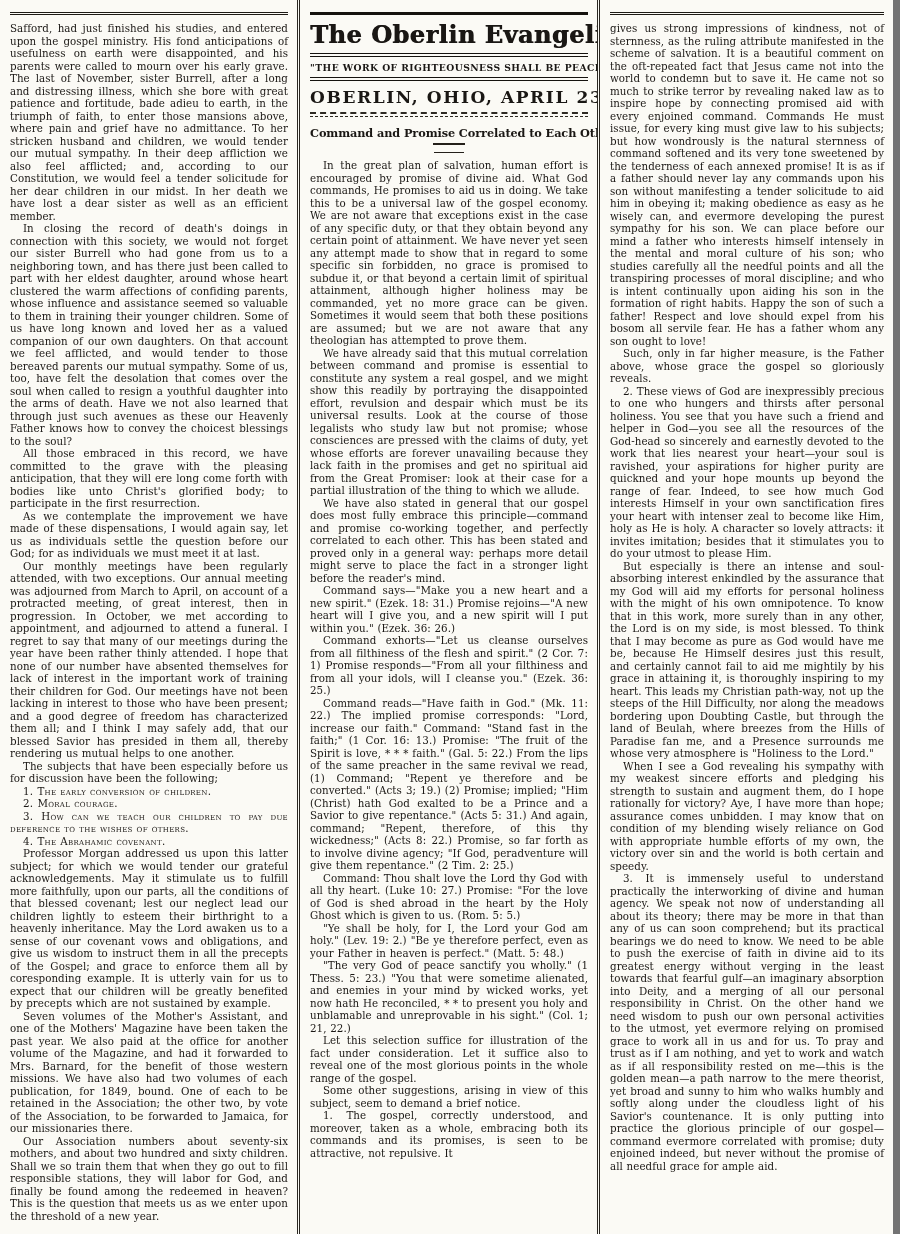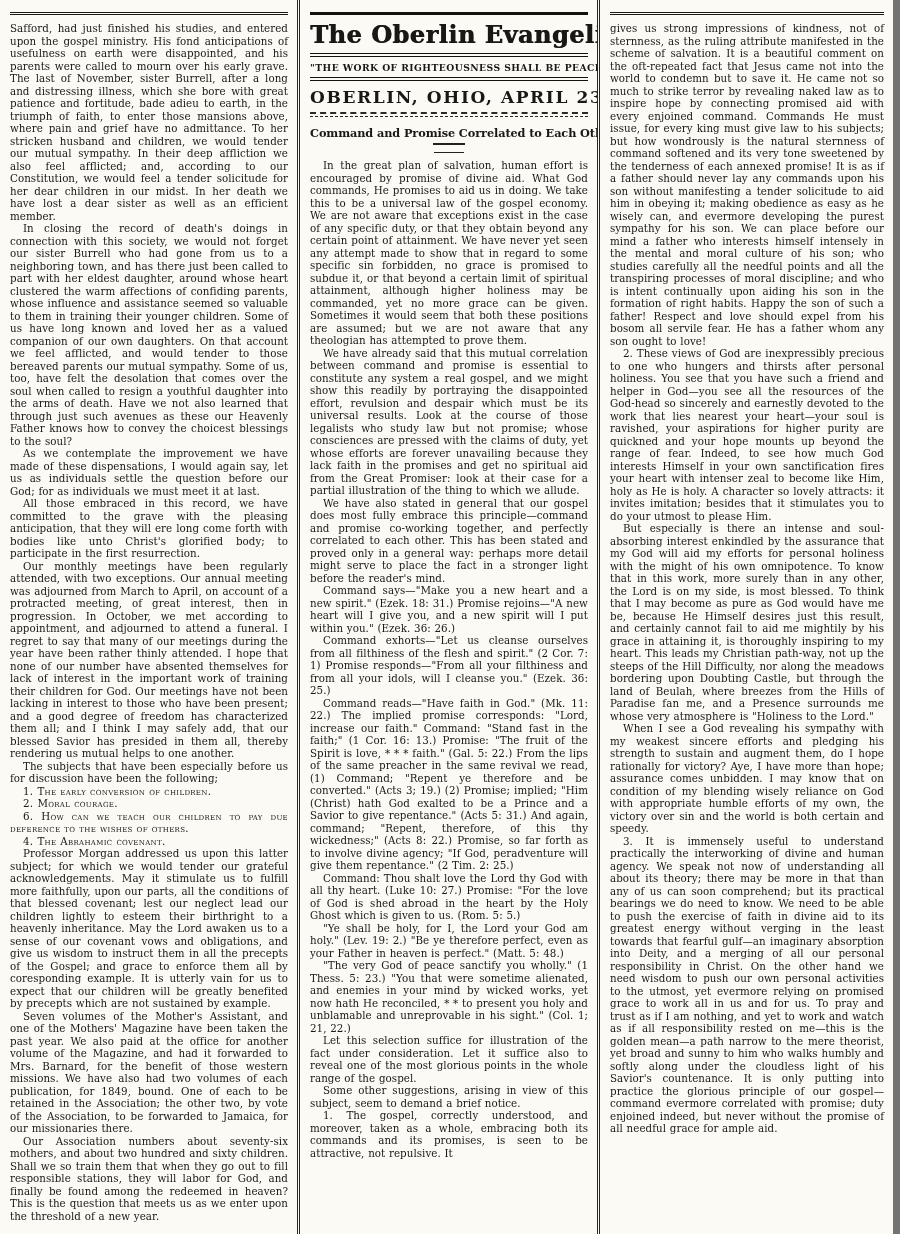--- a/index.html
+++ b/index.html
@@ -43,29 +43,29 @@
 </head>
 <body>
 
 <div class="page">
 
   <section class="col col-left">
     <div class="top-rule"></div>
     <div class="body-text first-flush">
         <p class="para">Safford, had just finished his studies, and entered upon the gospel ministry. His fond anticipations of usefulness on earth were disappointed, and his parents were called to mourn over his early grave. The last of November, sister Burrell, after a long and distressing illness, which she bore with great patience and fortitude, bade adieu to earth, in the triumph of faith, to enter those mansions above, where pain and grief have no admittance. To her stricken husband and children, we would tender our mutual sympathy. In their deep affliction we also feel afflicted; and, according to our Constitution, we would feel a tender solicitude for her dear children in our midst. In her death we have lost a dear sister as well as an efficient member.</p>
         <p class="para">In closing the record of death's doings in connection with this society, we would not forget our sister Burrell who had gone from us to a neighboring town, and has there just been called to part with her eldest daughter, around whose heart clustered the warm affections of confiding parents, whose influence and assistance seemed so valuable to them in training their younger children. Some of us have long known and loved her as a valued companion of our own daughters. On that account we feel afflicted, and would tender to those bereaved parents our mutual sympathy. Some of us, too, have felt the desolation that comes over the soul when called to resign a youthful daughter into the arms of death. Have we not also learned that through just such avenues as these our Heavenly Father knows how to convey the choicest blessings to the soul?</p>
+        <p class="para">All those embraced in this record, we have committed to the grave with the pleasing anticipation, that they will ere long come forth with bodies like unto Christ's glorified body; to participate in the first resurrection.</p>
         <p class="para">As we contemplate the improvement we have made of these dispensations, I would again say, let us as individuals settle the question before our God; for as individuals we must meet it at last.</p>
-        <p class="para">All those embraced in this record, we have committed to the grave with the pleasing anticipation, that they will ere long come forth with bodies like unto Christ's glorified body; to participate in the first resurrection.</p>
         <p class="para">Our monthly meetings have been regularly attended, with two exceptions. Our annual meeting was adjourned from March to April, on account of a protracted meeting, of great interest, then in progression. In October, we met according to appointment, and adjourned to attend a funeral. I regret to say that many of our meetings during the year have been rather thinly attended. I hope that none of our number have absented themselves for lack of interest in the important work of training their children for God. Our meetings have not been lacking in interest to those who have been present; and a good degree of freedom has characterized them all; and I think I may safely add, that our blessed Savior has presided in them all, thereby rendering us mutual helps to one another.</p>
         <p class="para">The subjects that have been especially before us for discussion have been the following;</p>
       </div>
     <div class="body-text topics">
         <p class="para">1. The early conversion of children.</p>
         <p class="para">2. Moral courage.</p>
-        <p class="para">6. How can we teach our children to pay due deference to the wishes of others.</p>
+        <p class="para">3. How can we teach our children to pay due deference to the wishes of others.</p>
         <p class="para">4. The Abrahamic covenant.</p>
       </div>
     <div class="body-text">
         <p class="para">Professor Morgan addressed us upon this latter subject; for which we would tender our grateful acknowledgements. May it stimulate us to fulfill more faithfully, upon our parts, all the conditions of that blessed covenant; lest our neglect lead our children lightly to esteem their birthright to a heavenly inheritance. May the Lord awaken us to a sense of our covenant vows and obligations, and give us wisdom to instruct them in all the precepts of the Gospel; and grace to enforce them all by coresponding example. It is utterly vain for us to expect that our children will be greatly benefited by precepts which are not sustained by example.</p>
         <p class="para">Seven volumes of the Mother's Assistant, and one of the Mothers' Magazine have been taken the past year. We also paid at the office for another volume of the Magazine, and had it forwarded to Mrs. Barnard, for the benefit of those western missions. We have also had two volumes of each publication, for 1849, bound. One of each to be retained in the Association; the other two, by vote of the Association, to be forwarded to Jamaica, for our missionaries there.</p>
         <p class="para">Our Association numbers about seventy-six mothers, and about two hundred and sixty children. Shall we so train them that when they go out to fill responsible stations, they will labor for God, and finally be found among the redeemed in heaven? This is the question that meets us as we enter upon the threshold of a new year.</p>
       </div>
 
   </section>
 
@@ -94,20 +94,21 @@
         <p class="para">Let this selection suffice for illustration of the fact under consideration. Let it suffice also to reveal one of the most glorious points in the whole range of the gospel.</p>
         <p class="para">Some other suggestions, arising in view of this subject, seem to demand a brief notice.</p>
         <p class="para">1. The gospel, correctly understood, and moreover, taken as a whole, embracing both its commands and its promises, is seen to be attractive, not repulsive. It</p>
       </div>
   </section>
 
   <section class="col col-right">
     <div class="top-rule"></div>
     <div class="body-text first-flush">
         <p class="para">gives us strong impressions of kindness, not of sternness, as the ruling attribute manifested in the scheme of salvation. It is a beautiful comment on the oft-repeated fact that Jesus came not into the world to condemn but to save it. He came not so much to strike terror by revealing naked law as to inspire hope by connecting promised aid with every enjoined command. Commands He must issue, for every king must give law to his subjects; but how wondrously is the natural sternness of command softened and its very tone sweetened by the tenderness of each annexed promise! It is as if a father should never lay any commands upon his son without manifesting a tender solicitude to aid him in obeying it; making obedience as easy as he wisely can, and evermore developing the purest sympathy for his son. We can place before our mind a father who interests himself intensely in the mental and moral culture of his son; who studies carefully all the needful points and all the transpiring processes of moral discipline; and who is intent continually upon aiding his son in the formation of right habits. Happy the son of such a father! Respect and love should expel from his bosom all servile fear. He has a father whom any son ought to love!</p>
+        <p class="para">Such, only in far higher measure, is the Father above, whose grace the gospel so gloriously reveals.</p>
         <p class="para">2. These views of God are inexpressibly precious to one who hungers and thirsts after personal holiness. You see that you have such a friend and helper in God—you see all the resources of the God-head so sincerely and earnestly devoted to the work that lies nearest your heart—your soul is ravished, your aspirations for higher purity are quickned and your hope mounts up beyond the range of fear. Indeed, to see how much God interests Himself in your own sanctification fires your heart with intenser zeal to become like Him, holy as He is holy. A character so lovely attracts: it invites imitation; besides that it stimulates you to do your utmost to please Him.</p>
         <p class="para">But especially is there an intense and soul-absorbing interest enkindled by the assurance that my God will aid my efforts for personal holiness with the might of his own omnipotence. To know that in this work, more surely than in any other, the Lord is on my side, is most blessed. To think that I may become as pure as God would have me be, because He Himself desires just this result, and certainly cannot fail to aid me mightily by his grace in attaining it, is thoroughly inspiring to my heart. This leads my Christian path-way, not up the steeps of the Hill Difficulty, nor along the meadows bordering upon Doubting Castle, but through the land of Beulah, where breezes from the Hills of Paradise fan me, and a Presence surrounds me whose very atmosphere is "Holiness to the Lord."</p>
         <p class="para">When I see a God revealing his sympathy with my weakest sincere efforts and pledging his strength to sustain and augment them, do I hope rationally for victory? Aye, I have more than hope; assurance comes unbidden. I may know that on condition of my blending wisely reliance on God with appropriate humble efforts of my own, the victory over sin and the world is both certain and speedy.</p>
         <p class="para">3. It is immensely useful to understand practically the interworking of divine and human agency. We speak not now of understanding all about its theory; there may be more in that than any of us can soon comprehend; but its practical bearings we do need to know. We need to be able to push the exercise of faith in divine aid to its greatest energy without verging in the least towards that fearful gulf—an imaginary absorption into Deity, and a merging of all our personal responsibility in Christ. On the other hand we need wisdom to push our own personal activities to the utmost, yet evermore relying on promised grace to work all in us and for us. To pray and trust as if I am nothing, and yet to work and watch as if all responsibility rested on me—this is the golden mean—a path narrow to the mere theorist, yet broad and sunny to him who walks humbly and softly along under the cloudless light of his Savior's countenance. It is only putting into practice the glorious principle of our gospel—command evermore correlated with promise; duty enjoined indeed, but never without the promise of all needful grace for ample aid.</p>
       </div>
   </section>
 
 </div>
 
 </body></html>

